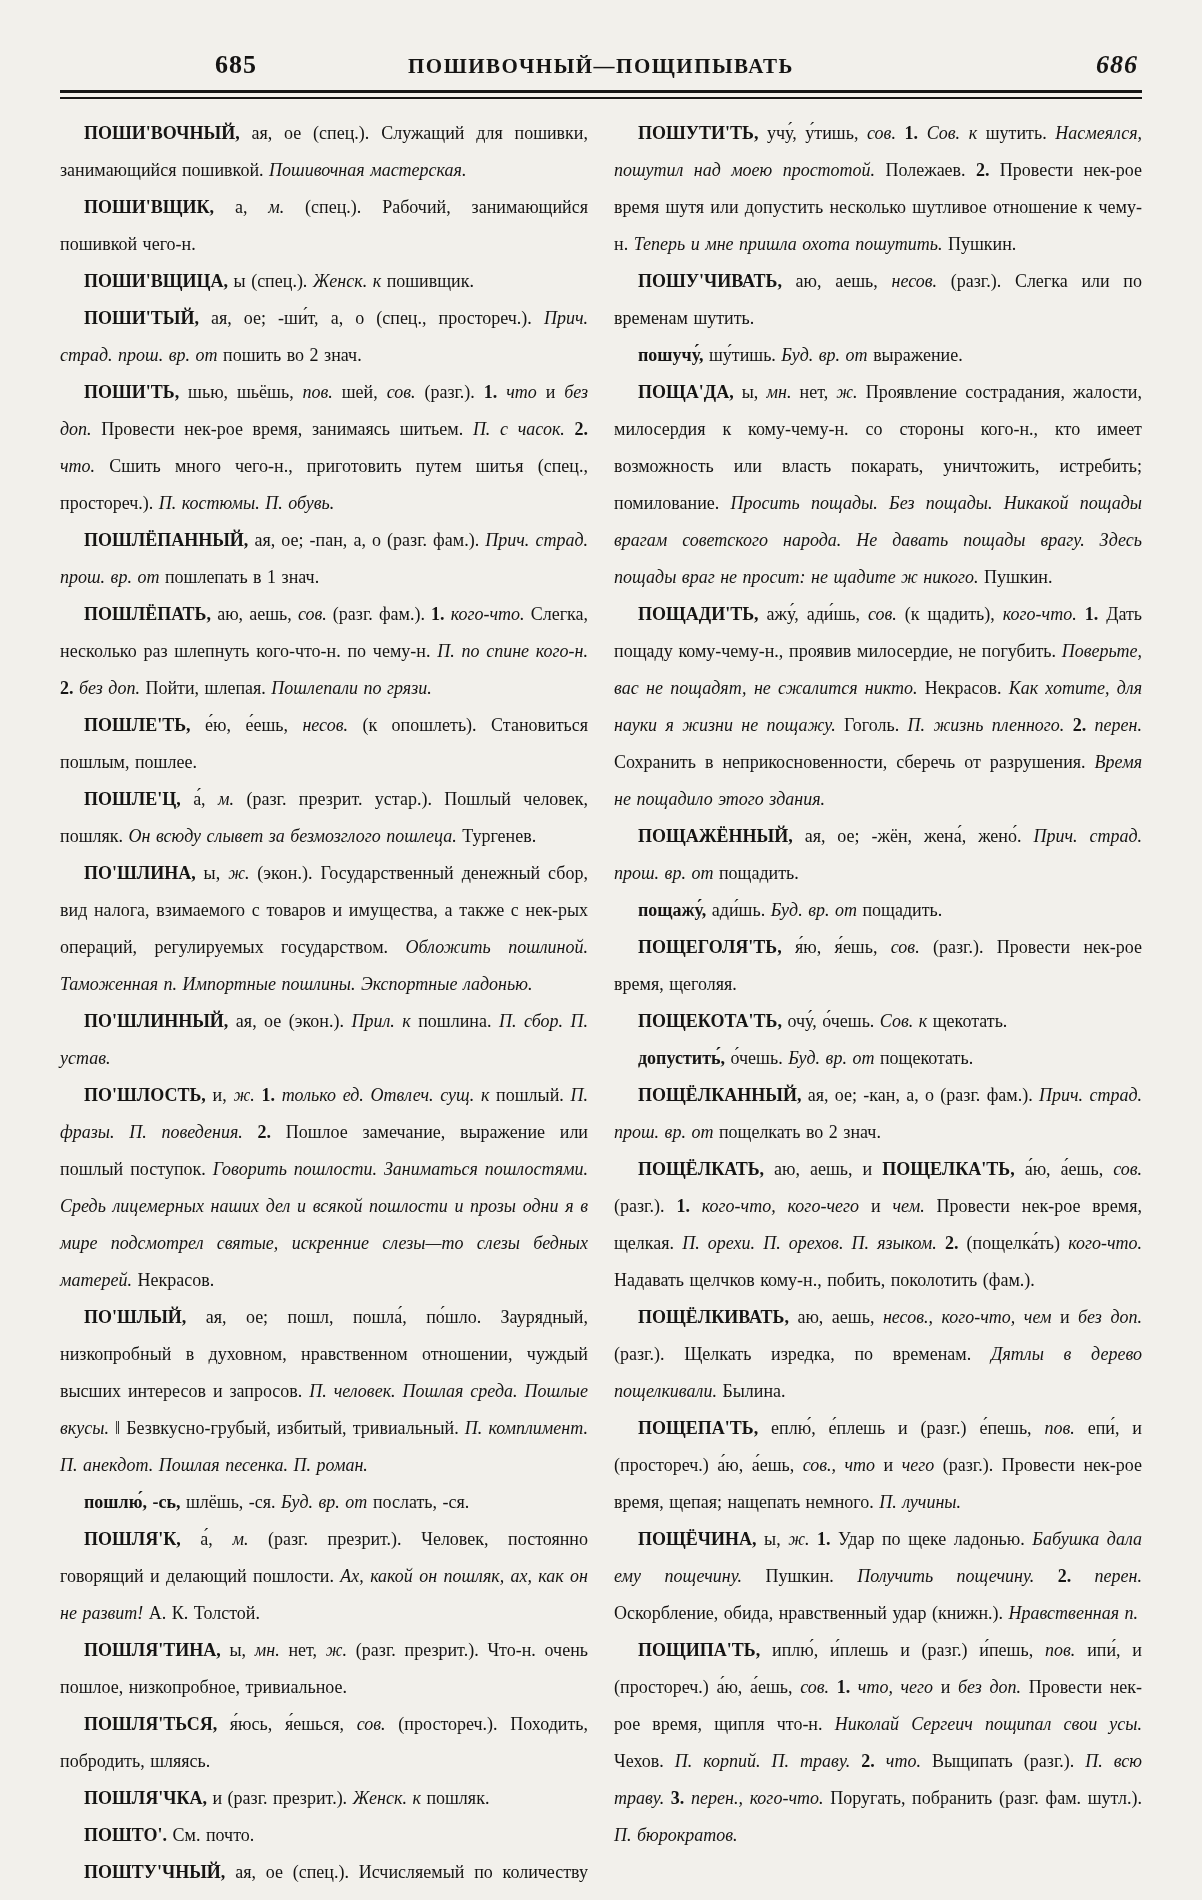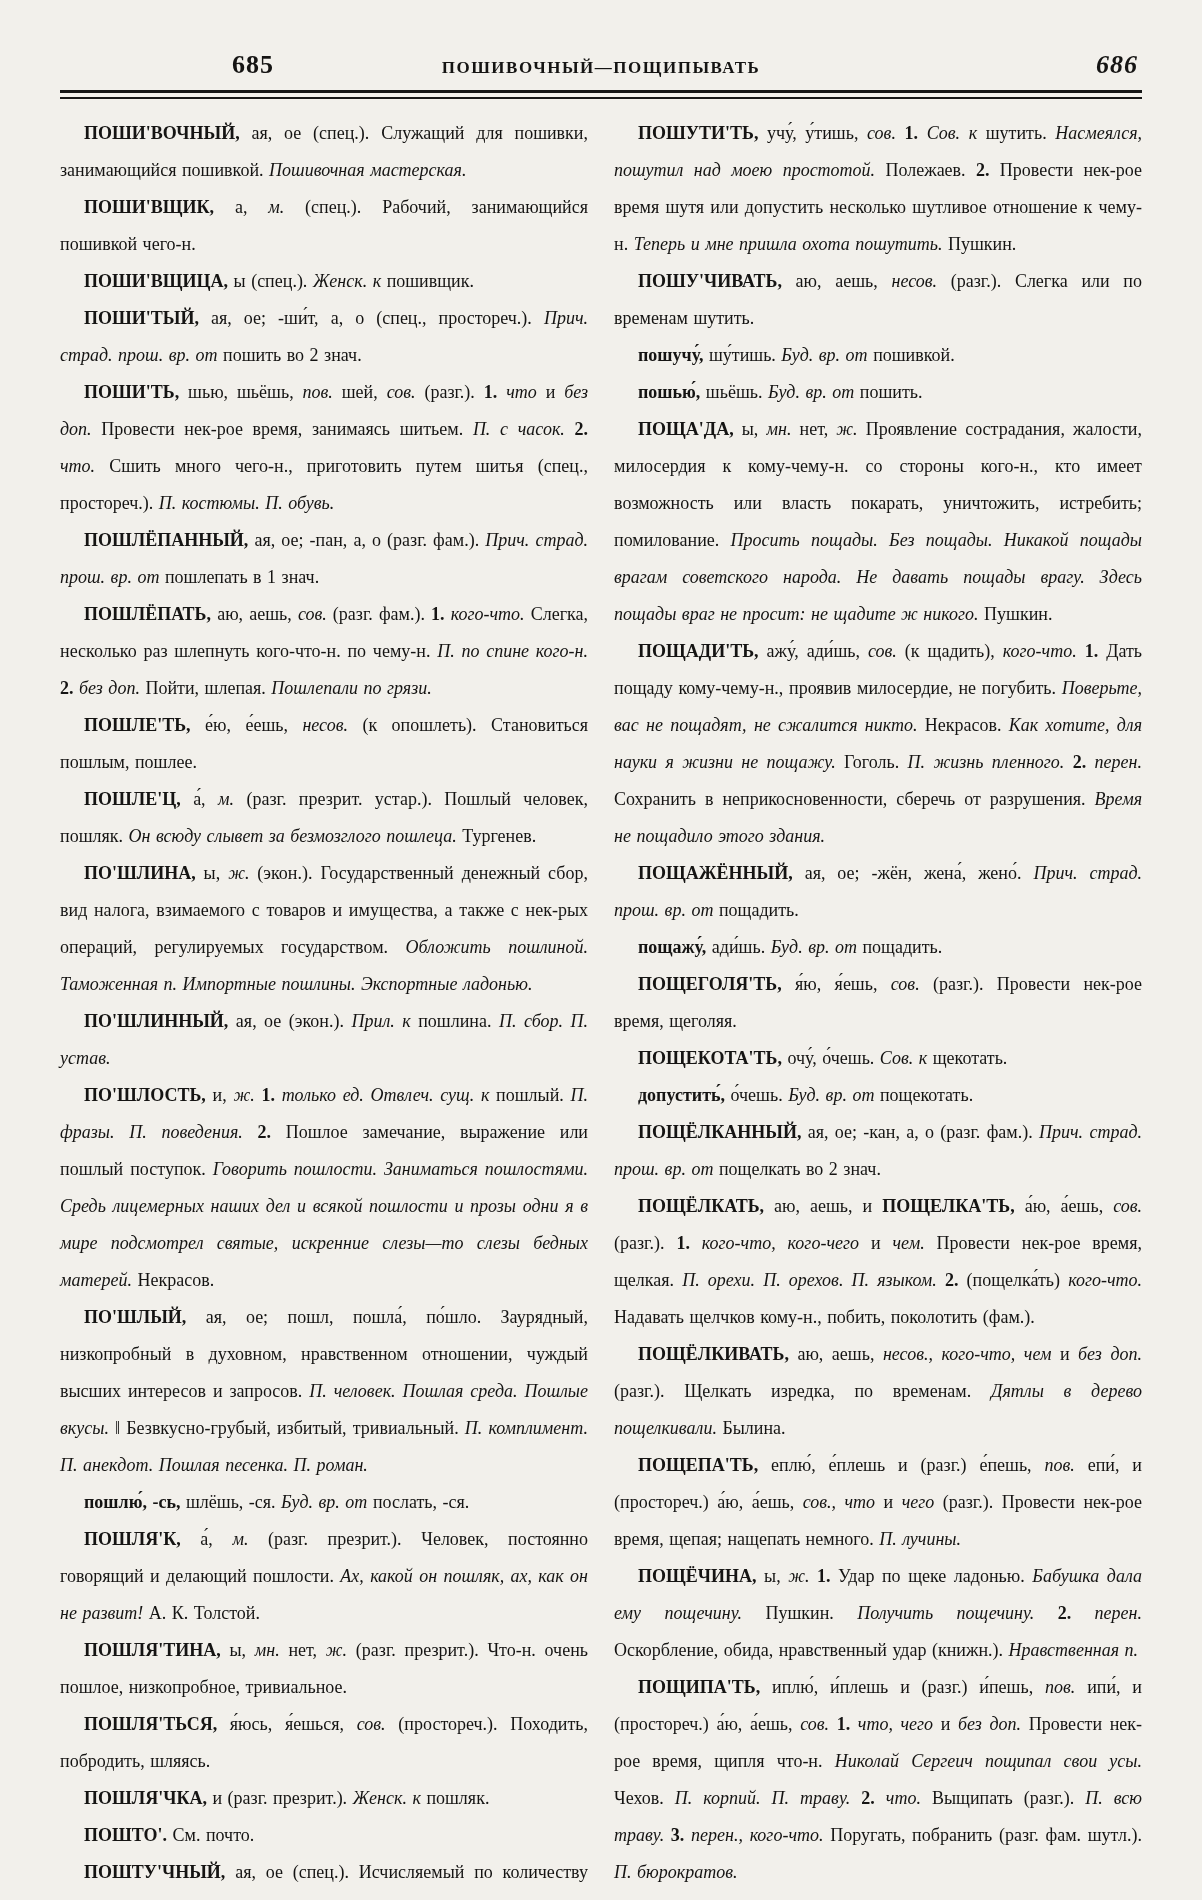--- a/index.html
+++ b/index.html
@@ -15,21 +15,21 @@
     display: grid;
     grid-template-columns: 1fr auto 1fr;
     align-items: baseline;
     padding: 0 4px 10px 4px;
   }
   .page-num { font-weight: bold; font-size: 26px; letter-spacing: 1px; text-align: center; }
   .page-num.right { text-align: right; font-style: italic; }
   .running-head {
     text-align: center;
     font-weight: bold;
-    font-size: 17px;
+    font-size: 21px;
     letter-spacing: 1.5px;
     white-space: nowrap;
   }
   .double-rule {
     height: 4px;
     border-top: 3px solid #161616;
     border-bottom: 2px solid #161616;
     margin-bottom: 16px;
   }
   .columns { display: flex; gap: 26px; }
@@ -74,22 +74,21 @@
         <p class="entry"><span class="bd">ПОШЛЯ'К,</span><span> а́, </span><span class="it">м.</span><span> (разг. презрит.). Человек, постоянно говорящий и делающий пошлости. </span><span class="it">Ах, какой он пошляк, ах, как он не развит!</span><span> А. К. Толстой.</span></p>
         <p class="entry"><span class="bd">ПОШЛЯ'ТИНА,</span><span> ы, </span><span class="it">мн.</span><span> нет, </span><span class="it">ж.</span><span> (разг. презрит.). Что-н. очень пошлое, низкопробное, тривиальное.</span></p>
         <p class="entry"><span class="bd">ПОШЛЯ'ТЬСЯ,</span><span> я́юсь, я́ешься, </span><span class="it">сов.</span><span> (простореч.). Походить, побродить, шляясь.</span></p>
         <p class="entry"><span class="bd">ПОШЛЯ'ЧКА,</span><span> и (разг. презрит.). </span><span class="it">Женск. к</span><span> пошляк.</span></p>
         <p class="entry"><span class="bd">ПОШТО'.</span><span> См. почто.</span></p>
         <p class="entry"><span class="bd">ПОШТУ'ЧНЫЙ,</span><span> ая, ое (спец.). Исчисляемый по количеству штук, отдельных предметов в составе чего-н. целого. </span><span class="it">Поштучная заработная плата. Платить поштучно</span></p>
       </div>
     <div class="col">
         <p class="entry"><span class="bd">ПОШУТИ'ТЬ,</span><span> учу́, у́тишь, </span><span class="it">сов.</span><span> </span><span class="bd">1.</span><span> </span><span class="it">Сов. к</span><span> шутить. </span><span class="it">Насмеялся, пошутил над моею простотой.</span><span> Полежаев. </span><span class="bd">2.</span><span> Провести нек-рое время шутя или допустить несколько шутливое отношение к чему-н. </span><span class="it">Теперь и мне пришла охота пошутить.</span><span> Пушкин.</span></p>
         <p class="entry"><span class="bd">ПОШУ'ЧИВАТЬ,</span><span> аю, аешь, </span><span class="it">несов.</span><span> (разг.). Слегка или по временам шутить.</span></p>
-        <p class="entry"><span class="bd">пошучу́,</span><span> шу́тишь. </span><span class="it">Буд. вр. от</span><span> пошивкой.</span></p>
-        <p class="entry"><span class="bd">пошью́,</span><span> шьёшь. </span><span class="it">Буд. вр. от</span><span> пошить.</span></p>
+        <p class="entry"><span class="bd">пошучу́,</span><span> шу́тишь. </span><span class="it">Буд. вр. от</span><span> выражение.</span></p>
         <p class="entry"><span class="bd">ПОЩА'ДА,</span><span> ы, </span><span class="it">мн.</span><span> нет, </span><span class="it">ж.</span><span> Проявление сострадания, жалости, милосердия к кому-чему-н. со стороны кого-н., кто имеет возможность или власть покарать, уничтожить, истребить; помилование. </span><span class="it">Просить пощады. Без пощады. Никакой пощады врагам советского народа. Не давать пощады врагу. Здесь пощады враг не просит: не щадите ж никого.</span><span> Пушкин.</span></p>
         <p class="entry"><span class="bd">ПОЩАДИ'ТЬ,</span><span> ажу́, ади́шь, </span><span class="it">сов.</span><span> (к щадить), </span><span class="it">кого-что.</span><span> </span><span class="bd">1.</span><span> Дать пощаду кому-чему-н., проявив милосердие, не погубить. </span><span class="it">Поверьте, вас не пощадят, не сжалится никто.</span><span> Некрасов. </span><span class="it">Как хотите, для науки я жизни не пощажу.</span><span> Гоголь. </span><span class="it">П. жизнь пленного.</span><span> </span><span class="bd">2.</span><span> </span><span class="it">перен.</span><span> Сохранить в неприкосновенности, сберечь от разрушения. </span><span class="it">Время не пощадило этого здания.</span></p>
         <p class="entry"><span class="bd">ПОЩАЖЁННЫЙ,</span><span> ая, ое; -жён, жена́, жено́. </span><span class="it">Прич. страд. прош. вр. от</span><span> пощадить.</span></p>
         <p class="entry"><span class="bd">пощажу́,</span><span> ади́шь. </span><span class="it">Буд. вр. от</span><span> пощадить.</span></p>
         <p class="entry"><span class="bd">ПОЩЕГОЛЯ'ТЬ,</span><span> я́ю, я́ешь, </span><span class="it">сов.</span><span> (разг.). Провести нек-рое время, щеголяя.</span></p>
         <p class="entry"><span class="bd">ПОЩЕКОТА'ТЬ,</span><span> очу́, о́чешь. </span><span class="it">Сов. к</span><span> щекотать.</span></p>
         <p class="entry"><span class="bd">допустить́,</span><span> о́чешь. </span><span class="it">Буд. вр. от</span><span> пощекотать.</span></p>
         <p class="entry"><span class="bd">ПОЩЁЛКАННЫЙ,</span><span> ая, ое; -кан, а, о (разг. фам.). </span><span class="it">Прич. страд. прош. вр. от</span><span> пощелкать во 2 знач.</span></p>
         <p class="entry"><span class="bd">ПОЩЁЛКАТЬ,</span><span> аю, аешь, и </span><span class="bd">ПОЩЕЛКА'ТЬ,</span><span> а́ю, а́ешь, </span><span class="it">сов.</span><span> (разг.). </span><span class="bd">1.</span><span> </span><span class="it">кого-что, кого-чего</span><span> и </span><span class="it">чем.</span><span> Провести нек-рое время, щелкая. </span><span class="it">П. орехи. П. орехов. П. языком.</span><span> </span><span class="bd">2.</span><span> (пощелка́ть) </span><span class="it">кого-что.</span><span> Надавать щелчков кому-н., побить, поколотить (фам.).</span></p>
         <p class="entry"><span class="bd">ПОЩЁЛКИВАТЬ,</span><span> аю, аешь, </span><span class="it">несов., кого-что, чем</span><span> и </span><span class="it">без доп.</span><span> (разг.). Щелкать изредка, по временам. </span><span class="it">Дятлы в дерево пощелкивали.</span><span> Былина.</span></p>

